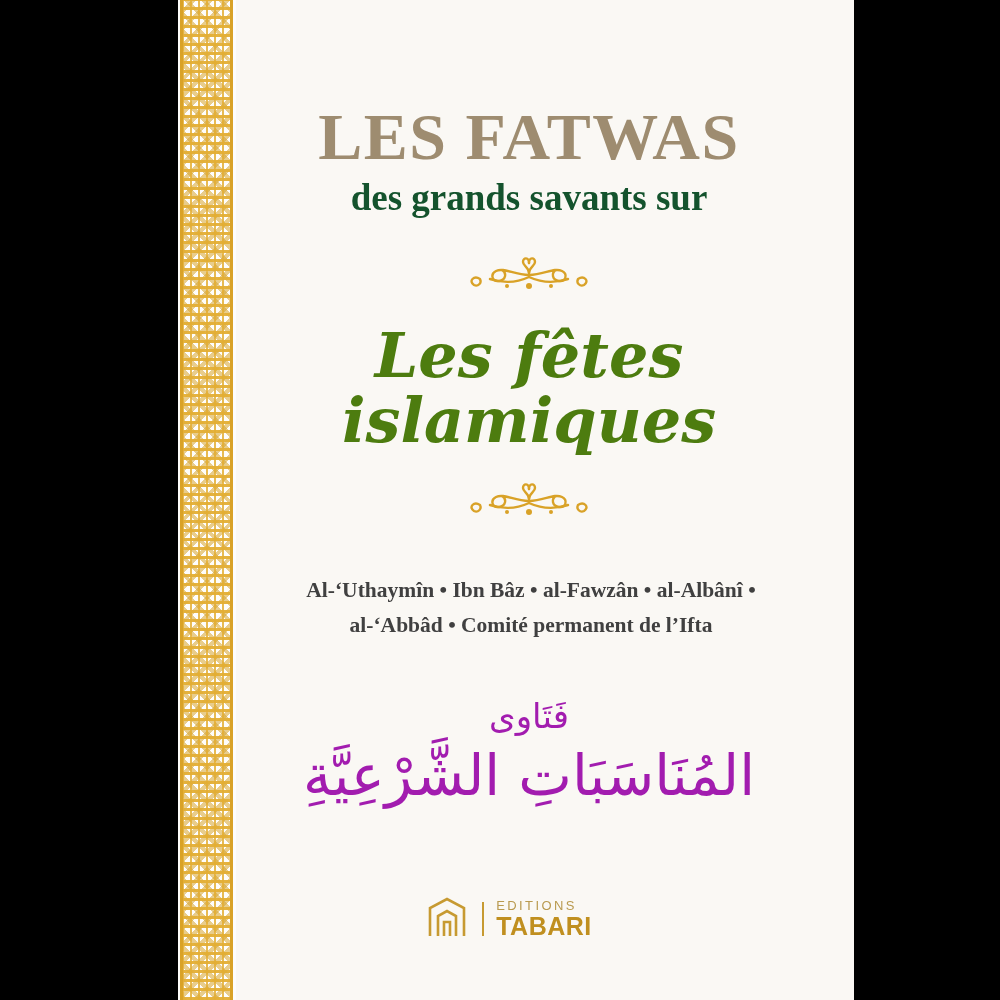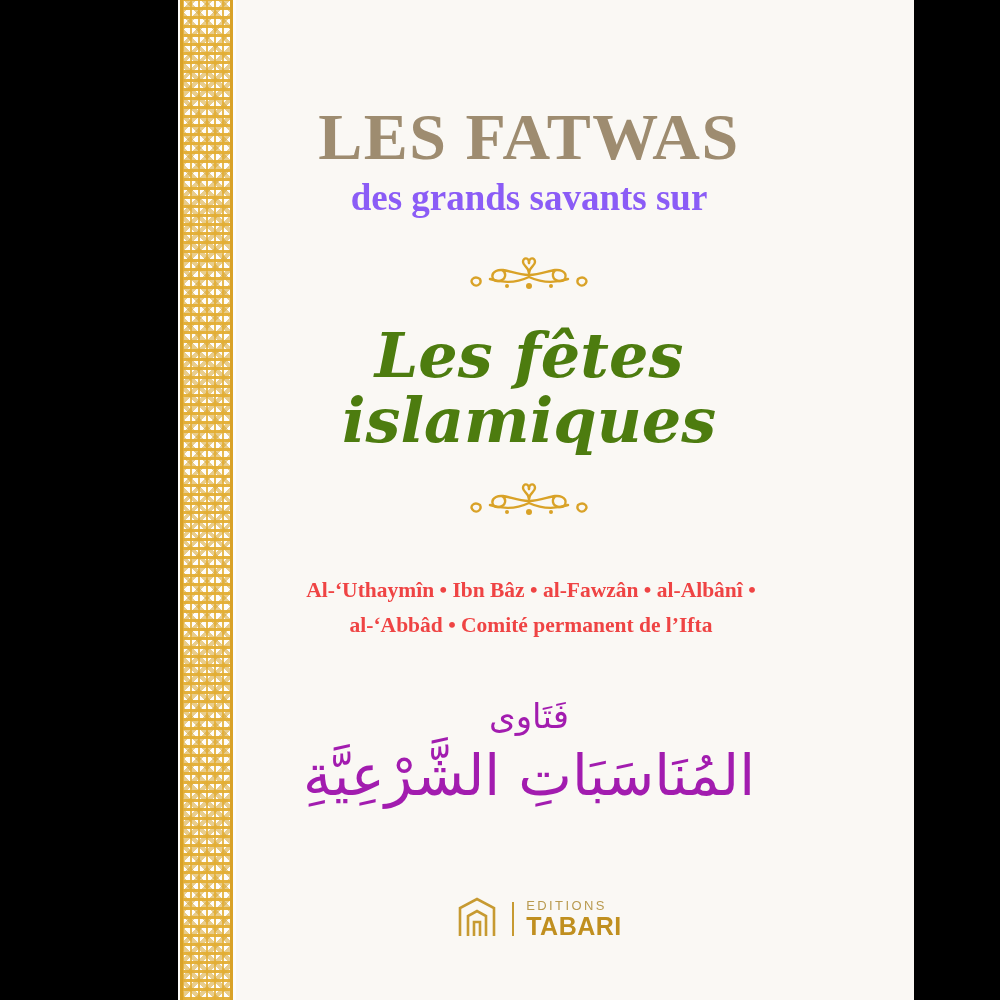--- a/index.html
+++ b/index.html
@@ -27,21 +27,21 @@
     background: #000000;
   }
   .letterbox.left  { left: 0;  width: 178px; }
   .letterbox.right { right: 0; width: 178px; }
 
   
   .cover {
     position: absolute;
     left: 178px;
     top: 0;
-    width: 736px;
+    width: 676px;
     height: 1000px;
     background: #faf8f4;
     overflow: hidden;
     box-shadow: 0 0 0 1px rgba(0,0,0,0.04);
   }
 
   
   .spine {
     position: absolute;
     left: 0;
@@ -118,21 +118,21 @@
     color: #9e8c70;
   }
 
   .title-sub {
     margin: 0;
     padding-top: 8px;
     font-family: "Liberation Serif", serif;
     font-weight: bold;
     font-size: 37px;
     line-height: 1.1;
-    color: #8b5cf6;
+    color: #14532d;
   }
 
   .ornament {
     color: #d7a22b;
     font-size: 34px;
     line-height: 1;
     letter-spacing: 2px;
     user-select: none;
   }
   .ornament.top    { margin-top: 34px; }
@@ -151,21 +151,21 @@
     color: #4d7c0f;
   }
 
   .authors {
     margin: 0;
     padding-top: 42px;
     font-family: "Liberation Serif", serif;
     font-weight: bold;
     font-size: 21.5px;
     line-height: 1.65;
-    color: #ef4444;
+    color: #404040;
     padding-left: 22px;
     padding-right: 18px;
   }
 
   .arabic {
     margin: 0;
     padding-top: 52px;
     font-family: "DejaVu Sans", sans-serif;
     color: #a21caf;
     direction: rtl;

